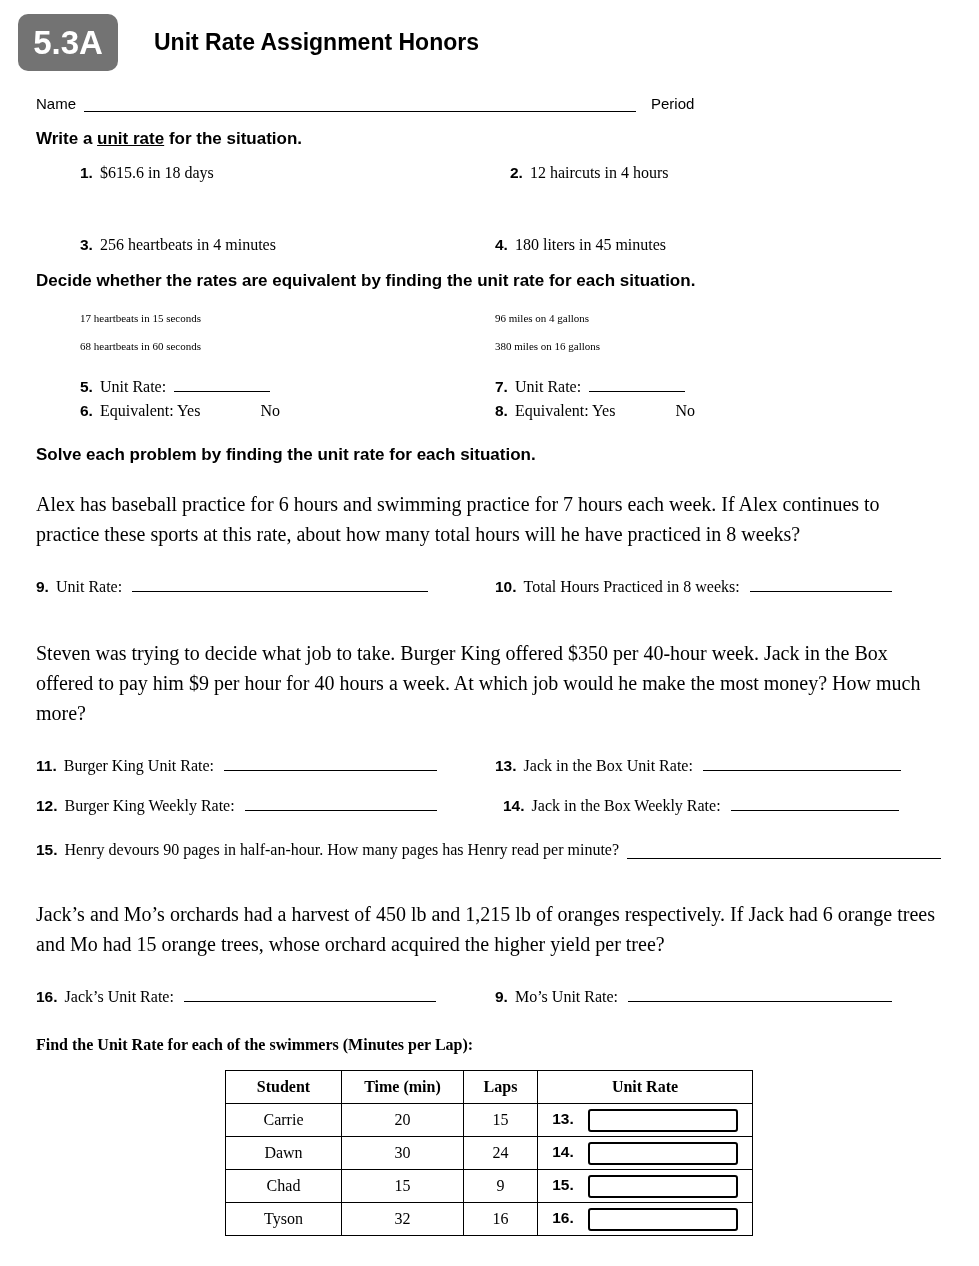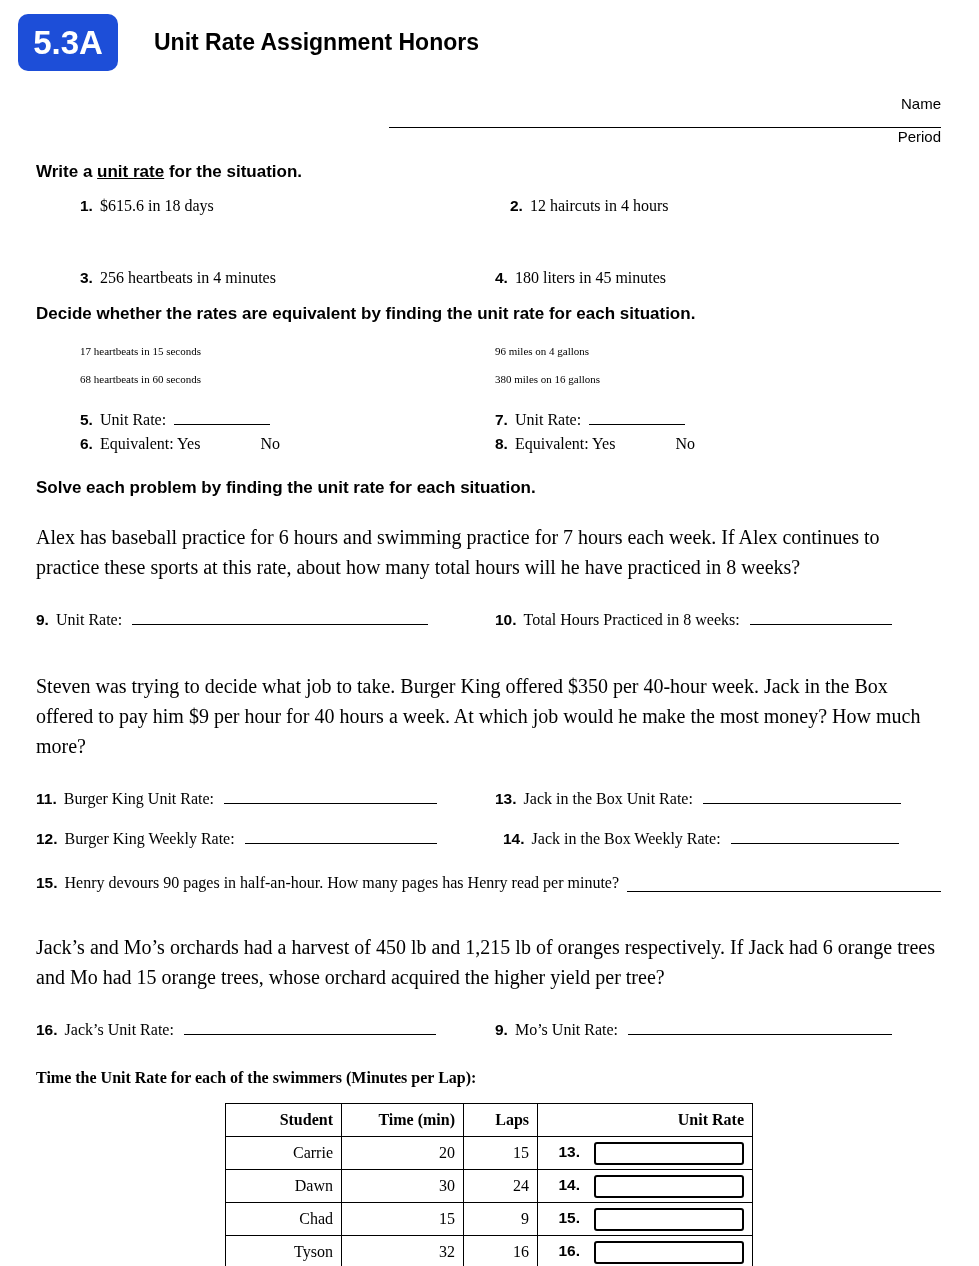--- a/index.html
+++ b/index.html
@@ -16,36 +16,36 @@
     padding:14px 38px 30px 36px;
     position:relative;
   }
   .sans { font-family:"Liberation Sans", sans-serif; }
   .sans-bold { font-family:"Liberation Sans", sans-serif; font-weight:bold; }
   .serif-bold { font-family:"Liberation Serif", serif; font-weight:bold; }
 
   
   .header { display:flex; align-items:center; }
   .badge {
-    background:#1d4ed8; color:#fff;
+    background:#737373; color:#fff;
     font-family:"Liberation Sans", sans-serif; font-weight:bold;
     font-size:33px;
     width:100px; height:57px;
     border-radius:10px;
     display:flex; align-items:center; justify-content:center;
     margin-left:-18px;
   }
   .title {
     font-family:"Liberation Sans", sans-serif; font-weight:bold;
     font-size:23px;
     margin-left:36px;
   }
 
   
-  .name-row { margin-top:24px; font-size:15px; display:flex; align-items:flex-end;flex-direction:column; }
+  .name-row { margin-top:24px; font-size:15px; display:flex; align-items:flex-end; }
   .blank { display:inline-block; border-bottom:1.4px solid #000; height:16px; vertical-align:baseline; }
   .name-blank { width:552px; margin-left:8px; }
   .period-label { margin-left:15px; }
 
   .instruction { font-size:17px; margin-top:17px; }
   .underline { text-decoration:underline; }
 
   
   .row2 { display:flex; }
   .cell-l { flex:0 0 459px; }
@@ -79,21 +79,21 @@
   .blank-flex { flex:1 1 auto; margin-left:8px; }
 
   .swim-instruction { font-size:16px; margin-top:30px; }
 
   
   .swim-table { border-collapse:collapse; margin:16px 0 0 189px; }
   .swim-table th, .swim-table td {
     border:1px solid #000;
     font-size:16px;
     padding:4px 8px;
-    text-align:right;
+    text-align:center;
     vertical-align:middle;
     height:33px;
   }
   .col-student { width:116px; }
   .col-time { width:122px; }
   .col-laps { width:74px; }
   .col-unitrate { width:215px; }
   .th-center { text-align:center; font-weight:bold; }
   .swim-table th { font-weight:bold; }
   .ur-cell { white-space:nowrap; }
@@ -229,21 +229,21 @@
     <div class="cell-l">
       <span class="qnum">16.</span><span>Jack’s Unit Rate:</span>
       <span class="blank blank-q16"></span>
     </div>
     <div class="cell-r">
       <span class="qnum">9.</span><span>Mo’s Unit Rate:</span>
       <span class="blank blank-q17"></span>
     </div>
   </div>
 
-  <div class="swim-instruction serif-bold">Time the Unit Rate for each of the swimmers (Minutes per Lap):</div>
+  <div class="swim-instruction serif-bold">Find the Unit Rate for each of the swimmers (Minutes per Lap):</div>
 
   <table class="swim-table">
     <thead>
       <tr>
         <th class="col-student">Student</th>
         <th class="col-time">Time (min)</th>
         <th class="col-laps">Laps</th>
         <th class="col-unitrate th-center">Unit Rate</th>
       </tr>
     </thead>

